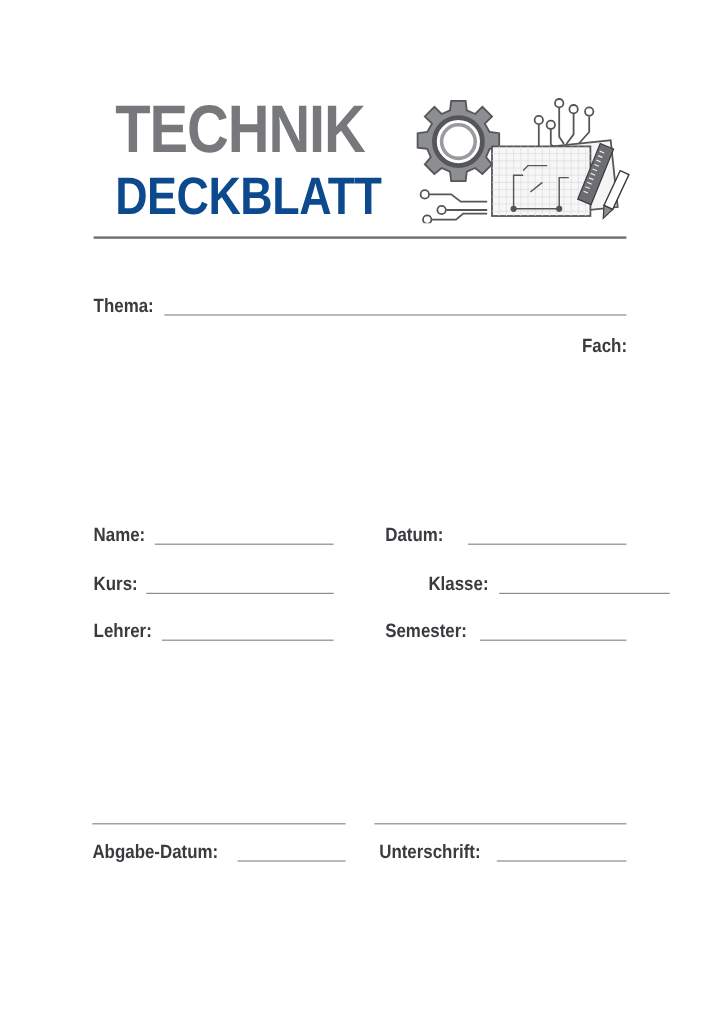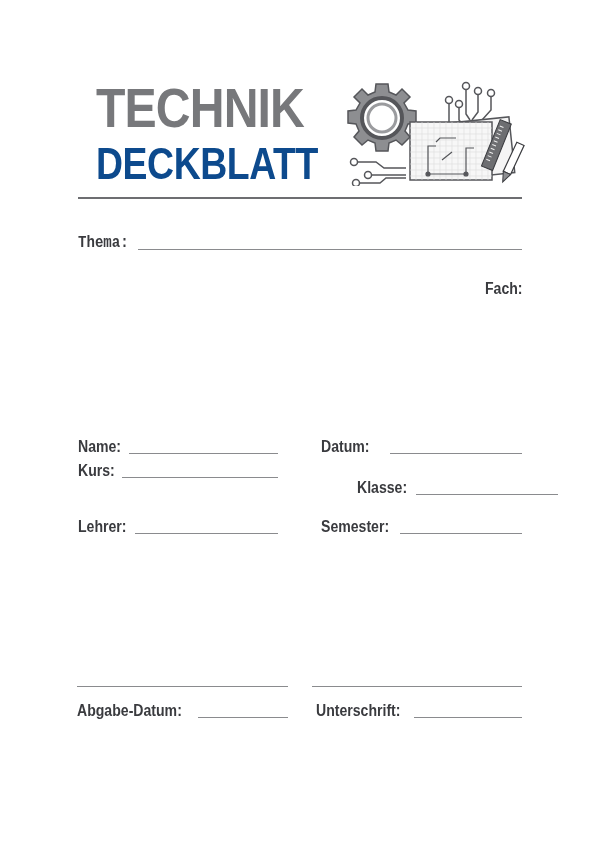--- a/index.html
+++ b/index.html
@@ -83,34 +83,34 @@
     </g>
 
     <g transform="rotate(25 172 92)">
       <rect x="168" y="72" width="8" height="32" fill="#ffffff" stroke="#3a3b3f" stroke-width="1.2"></rect>
       <path d="M168,104 L172,114 L176,104 Z" fill="#8d8e91" stroke="#3a3b3f" stroke-width="1"></path>
     </g>
   </svg>
 
   <div class="abs rule"></div>
 
-  <div class="field" style="left:78px; top:230px; width:444px;font-family:Liberation Mono, monospace;">
+  <div class="field" style="left:78px; top:243px; width:444px;">
     <span class="lbl">Thema:</span>
     <span class="line"></span>
   </div>
   <div class="field" style="left:78px; top:280px; width:444px;flex-direction:column;">
     <span class="lbl">Fach:</span>
     <span class="line"></span>
   </div>
 
   <div class="field" style="left:78px; top:434px; width:200px;">
     <span class="lbl">Name:</span>
     <span class="line"></span>
   </div>
-  <div class="field" style="left:78px; top:458px; width:200px;">
+  <div class="field" style="left:78px; top:475px; width:200px;">
     <span class="lbl">Kurs:</span>
     <span class="line"></span>
   </div>
   <div class="field" style="left:78px; top:514px; width:200px;">
     <span class="lbl">Lehrer:</span>
     <span class="line"></span>
   </div>
 
   <div class="field" style="left:321px; top:434px; width:201px;gap:12px;">
     <span class="lbl">Datum:</span>

